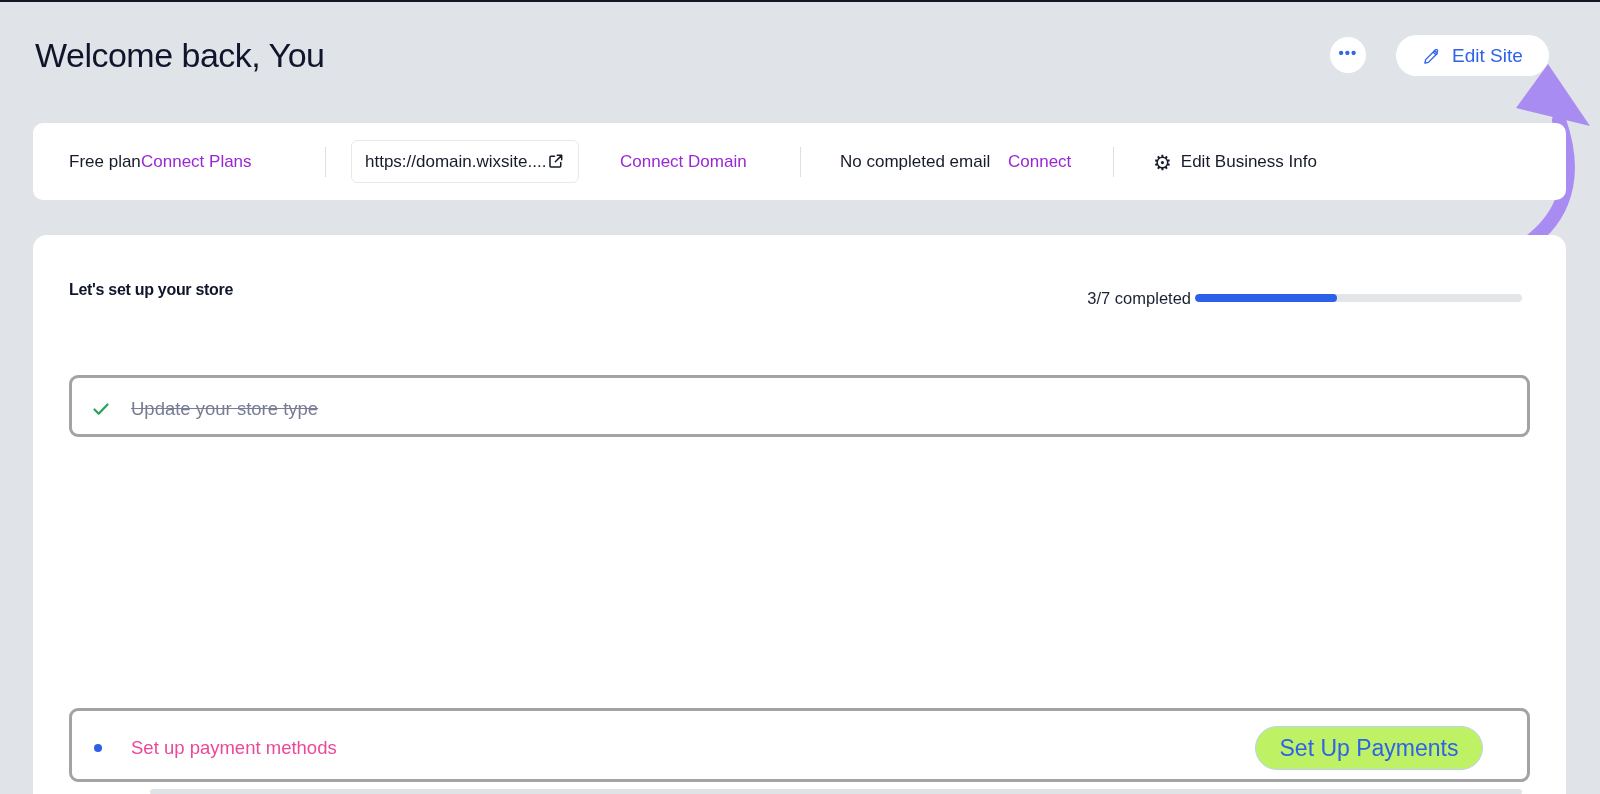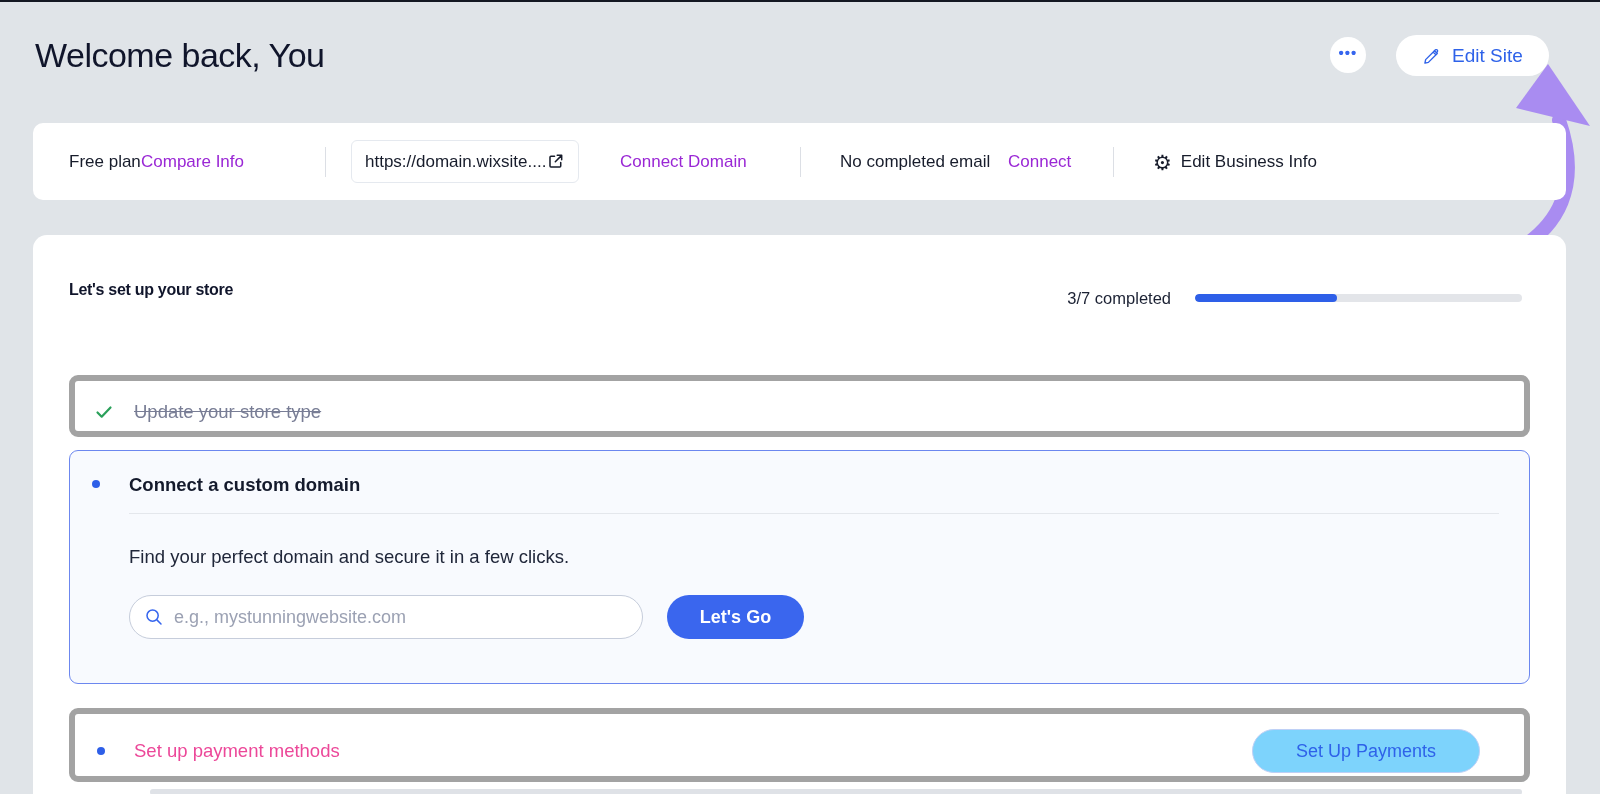--- a/index.html
+++ b/index.html
@@ -53,28 +53,28 @@
   .url-box svg { width:19px; height:19px; }
   .biz-info { display:flex; align-items:center; gap:9px; cursor:pointer; }
   .gear-glyph { font-size:21px; line-height:1; color:#171c2b; }
 
   
   .setup-card {
     position:absolute; left:33px; top:235px; width:1533px; height:600px;
     background:#fff; border-radius:14px;
   }
   .setup-title { position:absolute; left:36px; top:46px; font-size:16px; font-weight:800; letter-spacing:-0.3px; color:#10152b; }
-  .progress-wrap { position:absolute; top:50px; right:44px; height:26px; display:flex; align-items:center; gap:24px; }
+  .progress-wrap { position:absolute; top:50px; right:44px; height:26px; display:flex; align-items:center; gap:4px; }
   .progress-label { font-size:16.5px; color:#1b2133; }
   .progress-track { width:327px; height:8px; border-radius:4px; background:#e3e5e9; overflow:hidden; }
   .progress-fill { height:100%; border-radius:4px; background:#2e5fe8; }
 
   .task-row {
     position:absolute; left:36px; width:1461px;
-    background:#fff; border:6px solid #a3a3a3; border-radius:9px;
+    background:#fff; border:3px solid #a3a3a3; border-radius:9px;
   }
   .row-completed { top:140px; height:62px; cursor:pointer; }
   .row-expanded  { top:215px; height:234px; background:#f8fafe; border:1px solid #6c87ef; }
   .row-todo      { top:473px; height:74px; cursor:pointer; }
 
   .check-wrap { position:absolute; left:19px; top:21px; width:20px; height:20px; }
   .task-label-done {
     position:absolute; left:59px; top:0; height:62px; line-height:62px;
     font-size:18.5px; color:#787d95; text-decoration:line-through;
   }
@@ -99,22 +99,22 @@
   }
   .domain-input::placeholder { color:#9ba1b3; }
 
   .lets-go-btn {
     position:absolute; left:597px; top:144px; width:137px; height:44px;
     background:#3a66ee; color:#fff; border:none; border-radius:22px;
     font-size:18px; font-weight:700; cursor:pointer; font-family:inherit;
   }
   .setup-payments-btn {
     position:absolute; right:44px; top:15px; width:228px; height:44px;
-    background:#7dd3fc; color:#2e62e9; border:1px solid #bed0f6; border-radius:22px;
-    font-size:18px; font-weight:500; cursor:pointer; font-family:inherit;
+    background:#bef264; color:#2e62e9; border:1px solid #bed0f6; border-radius:22px;
+    font-size:23px; font-weight:500; cursor:pointer; font-family:inherit;
   }
   .next-row-hint { position:absolute; left:117px; top:554px; width:1372px; height:6px; border-radius:3px; background:#dfe2e7; }
 </style>
 </head>
 <body>
 
 <div class="top-edge"></div>
 
 <h1 class="page-title">Welcome back, You</h1>
 
@@ -132,21 +132,21 @@
   <span>Edit Site</span>
 </button>
 
 <svg class="arrow-annotation" viewBox="0 0 160 250">
   <path d="M63 228 Q 152 185 119 90" fill="none" stroke="#a98cf1" stroke-width="14" stroke-linecap="round"></path>
   <polygon points="108,34 76,78 150,96" fill="#a98cf1"></polygon>
 </svg>
 
 <div class="plan-bar">
   <span class="bar-item txt-dark" style="left:36px">Free plan</span>
-  <span class="bar-item link-purple" style="left:108px">Compare Info</span>
+  <span class="bar-item link-purple" style="left:108px">Connect Plans</span>
 
   <div class="v-divider" style="left:292px"></div>
 
   <div class="url-box">
     <span>https://domain.wixsite....</span>
     <span style="display:flex">
       <svg viewBox="0 0 20 20" fill="none" stroke="#171c2b" stroke-width="1.6" stroke-linecap="round" stroke-linejoin="round">
         <path d="M9 4.5H5.2a1 1 0 0 0-1 1v9.3a1 1 0 0 0 1 1h9.3a1 1 0 0 0 1-1V11"></path>
         <path d="M11.8 3.5h4.7v4.7M16.2 3.8L9.8 10.2"></path>
       </svg>
@@ -180,38 +180,20 @@
 
   <div class="task-row row-completed">
     <span class="check-wrap">
       <svg viewBox="0 0 20 20" fill="none" stroke="#2aa05a" stroke-width="2.2" stroke-linecap="round" stroke-linejoin="round">
         <path d="M3.5 10.5l4.2 4.2L16.5 5.5"></path>
       </svg>
     </span>
     <span class="task-label-done">Update your store type</span>
   </div>
 
-  <div class="task-row row-expanded">
-    <span class="bullet-dot"></span>
-    <span class="task-label-bold">Connect a custom domain</span>
-    <div class="expanded-divider"></div>
-    <p class="task-desc">Find your perfect domain and secure it in a few clicks.</p>
-
-    <div class="domain-input-wrap">
-      <span style="display:flex">
-        <svg viewBox="0 0 20 20" fill="none" stroke="#3565ee" stroke-width="1.5" stroke-linecap="round">
-          <circle cx="8.6" cy="8.6" r="5.6"></circle>
-          <path d="M12.9 12.9L17 17"></path>
-        </svg>
-      </span>
-      <input class="domain-input" type="text" placeholder="e.g., mystunningwebsite.com" style="">
-    </div>
-
-    <button class="lets-go-btn">Let's Go</button>
-  </div>
 
   <div class="task-row row-todo">
     <span class="bullet-dot"></span>
     <span class="task-label-plain">Set up payment methods</span>
     <button class="setup-payments-btn">Set Up Payments</button>
   </div>
 
   <div class="next-row-hint"></div>
 </div>
 

